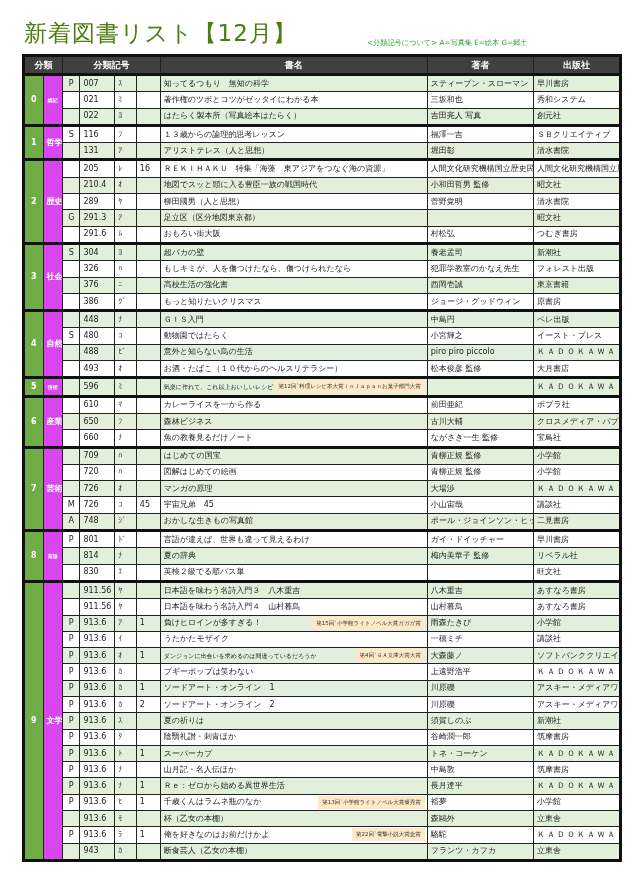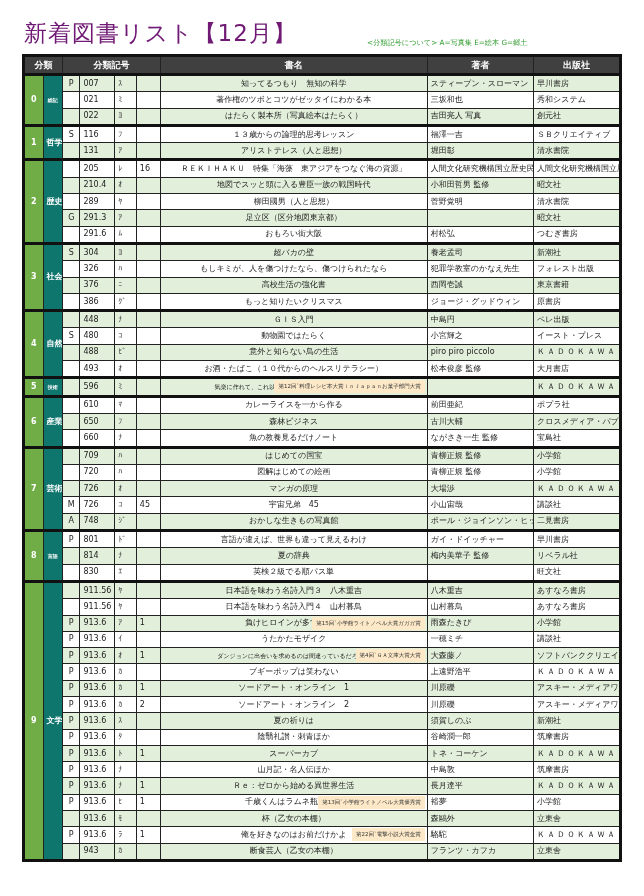--- a/index.html
+++ b/index.html
@@ -1,36 +1,36 @@
 <!DOCTYPE html>
 <html><head>
 <meta charset="utf-8">
 <style>
   html, body { margin:0; padding:0; background:#ffffff; }
   body { width:644px; height:896px; position:relative; overflow:hidden;
          font-family:"DejaVu Sans", "Liberation Sans", sans-serif; color:#222; }
-  .title { position:absolute; left:24px; top:18px; font-size:23px; letter-spacing:1px; color:#701a75;
+  .title { position:absolute; left:24px; top:18px; font-size:23px; letter-spacing:1px; color:#4d7c0f;
            font-family:"DejaVu Sans", sans-serif;text-align:center; }
   .legend { position:absolute; left:367px; top:22px; font-size:7.2px; color:#2e9a2e; line-height:16px;margin-top:13px; }
   table.list { position:absolute; left:22px; top:54px; width:600px; border-collapse:collapse;
                border:3px solid #111; table-layout:fixed; }
   table.list td, table.list th { border:1px solid #222; padding:0 3px; height:15.3px; font-size:8px;
                white-space:nowrap; overflow:hidden; line-height:14px; }
   table.list th { background:#404040; color:#fff; font-weight:bold; font-size:9px; height:16px; text-align:center; }
   td.catnum { background:#70ad47; color:#fff; font-weight:bold; font-size:10px; text-align:center; padding:0; }
-  td.catname { background:#0f766e; color:#fff; font-weight:bold; font-size:10px; text-align:center; padding:0;
+  td.catname { background:#d946ef; color:#fff; font-weight:bold; font-size:10px; text-align:center; padding:0;
                line-height:15px; white-space:normal; }
   td.catname.small { font-size:5px; }
   tr.g td:not(.catnum):not(.catname) { background:#e2efda; }
   tr.w td:not(.catnum):not(.catname) { background:#ffffff; }
   tr.sep td { border-top:3px solid #111; }
   td.pre { text-align:center; font-size:9px; }
   td.kana { font-size:6.5px; color:#444; }
   td.vol { font-size:8px;margin-top:24px; }
-  td.title-c { position:relative;text-align:center; }
+  td.title-c { position:relative; }
   .award { position:absolute; right:2px; top:1px; background:#fde9c8; font-size:5.5px; padding:0 4px;
            line-height:13px; color:#333; }
   td.pub.spaced, td.pub .spaced { letter-spacing:2px; }
   .tiny { font-size:4.5px; }
   .smaller { font-size:6px; }
 </style>
 </head>
 <body>
 
 <div class="title">新着図書リスト【12月】</div>

